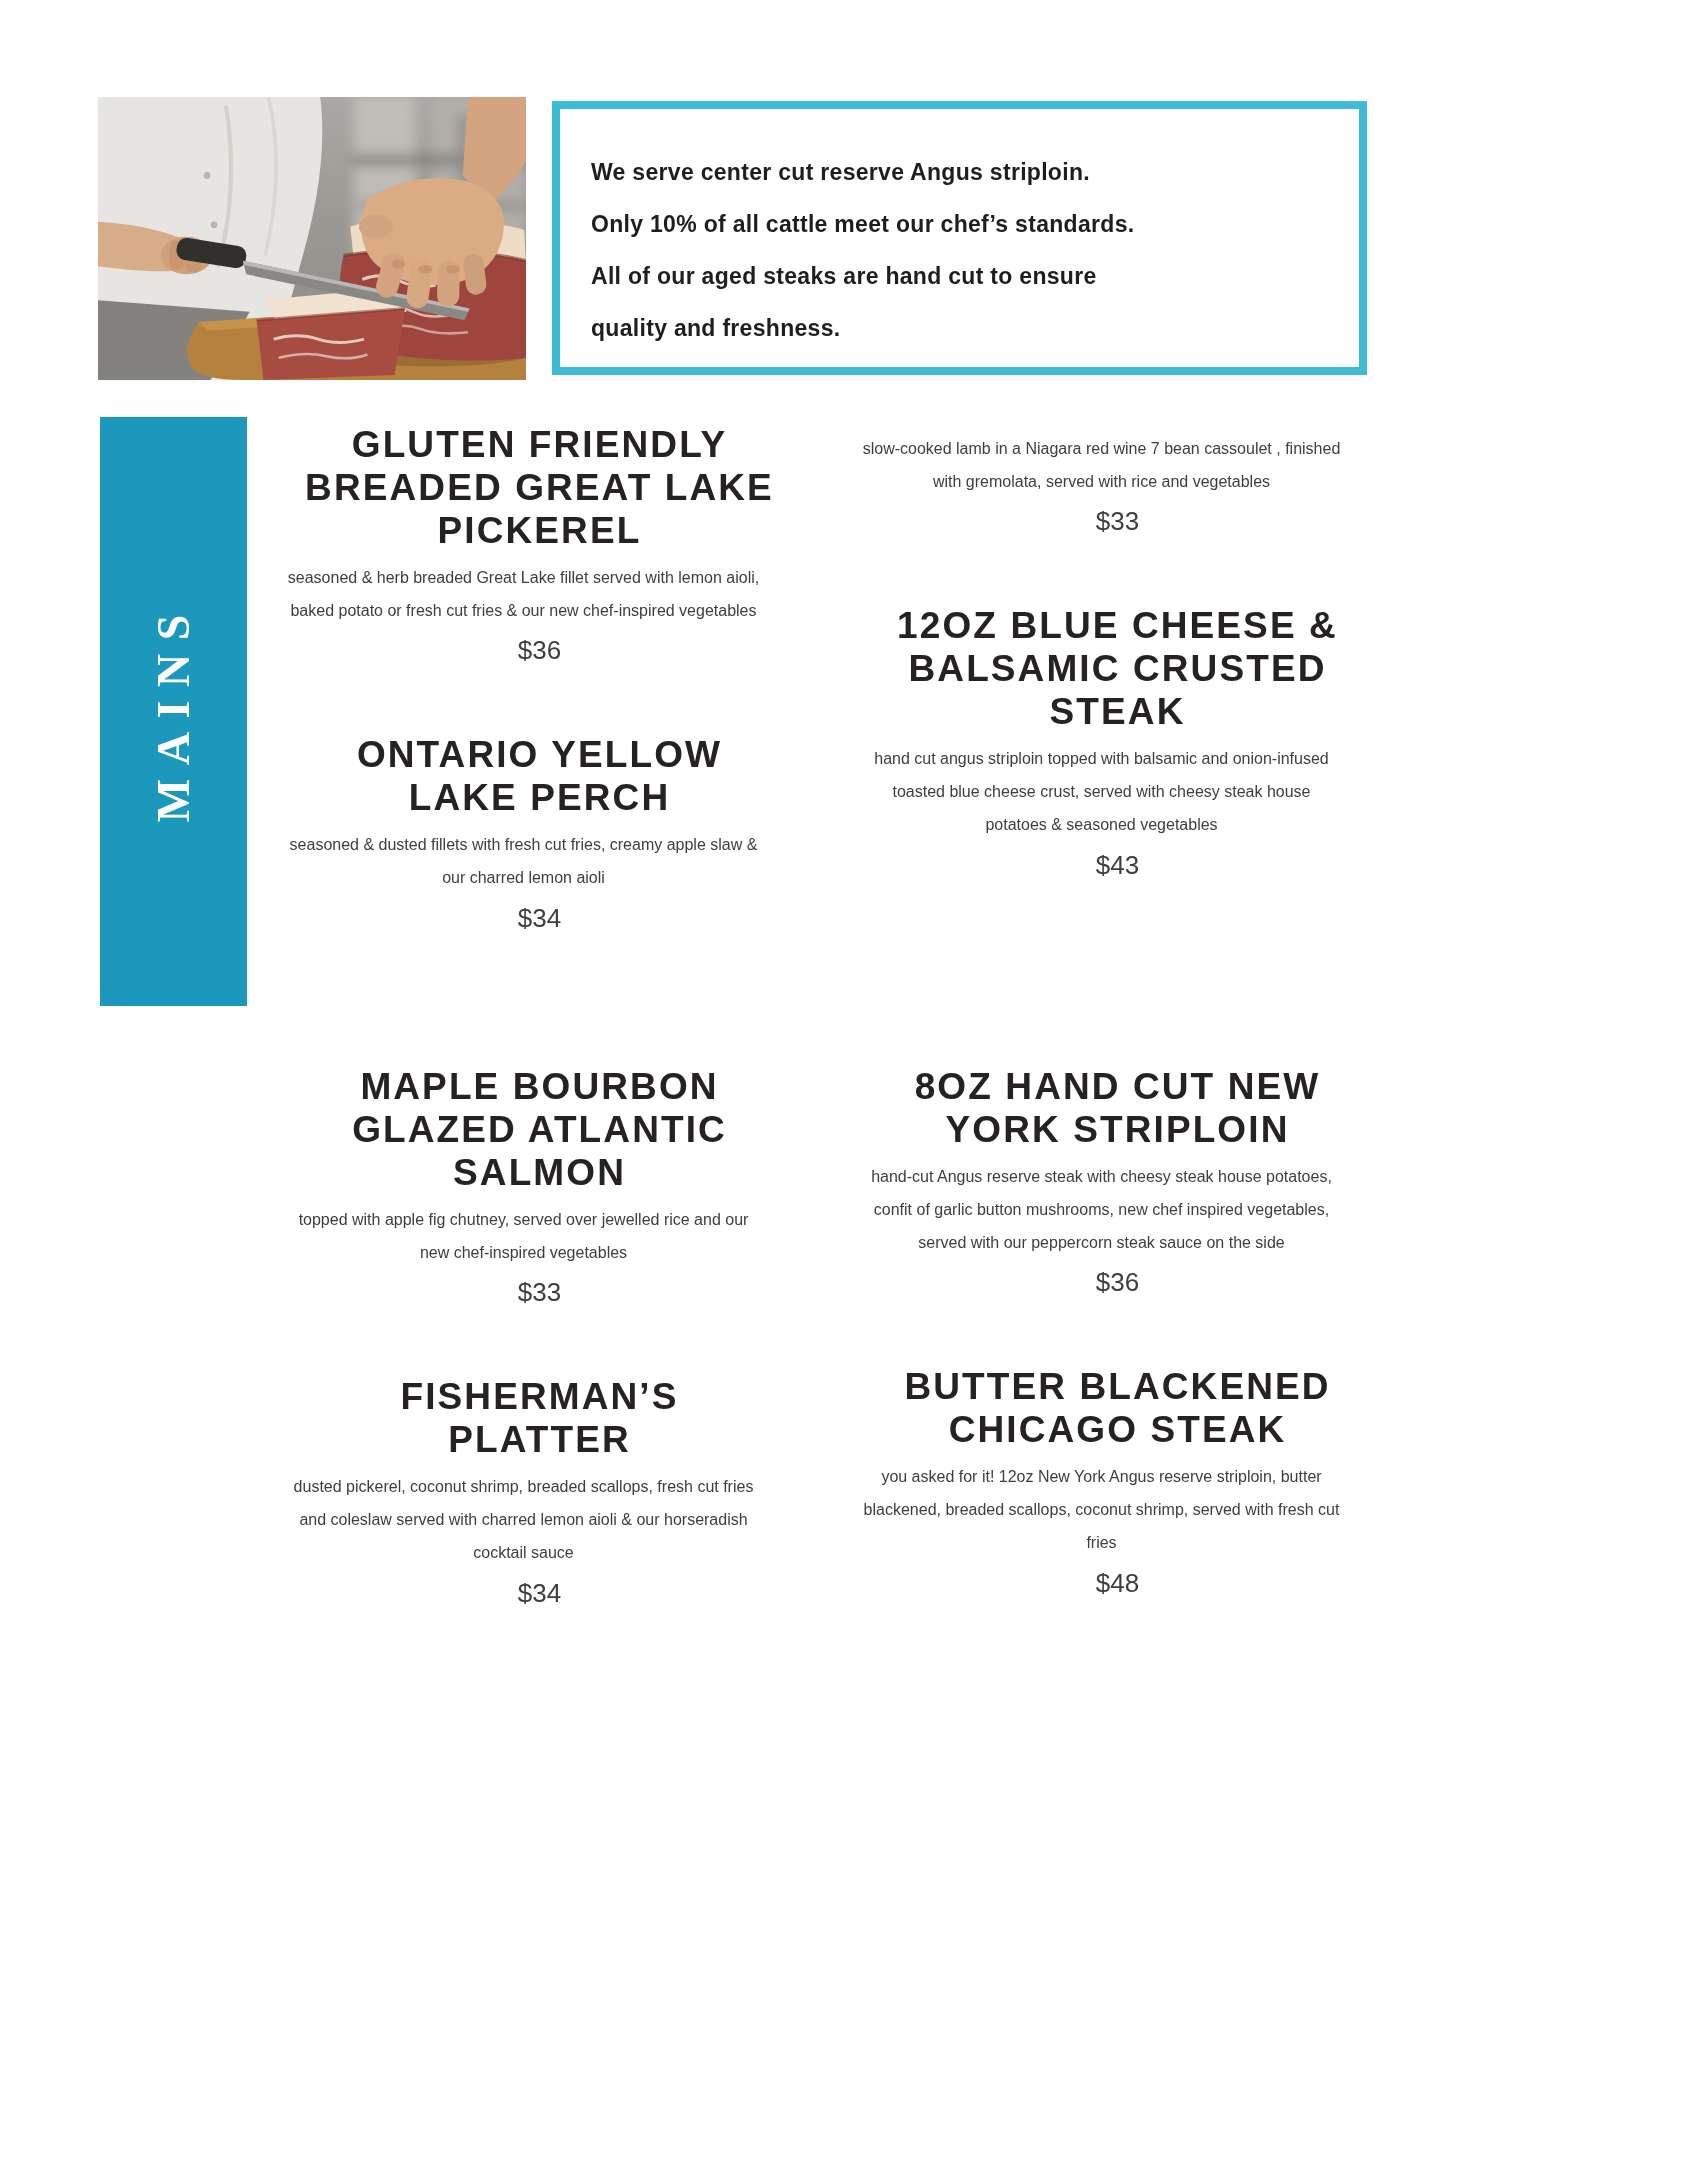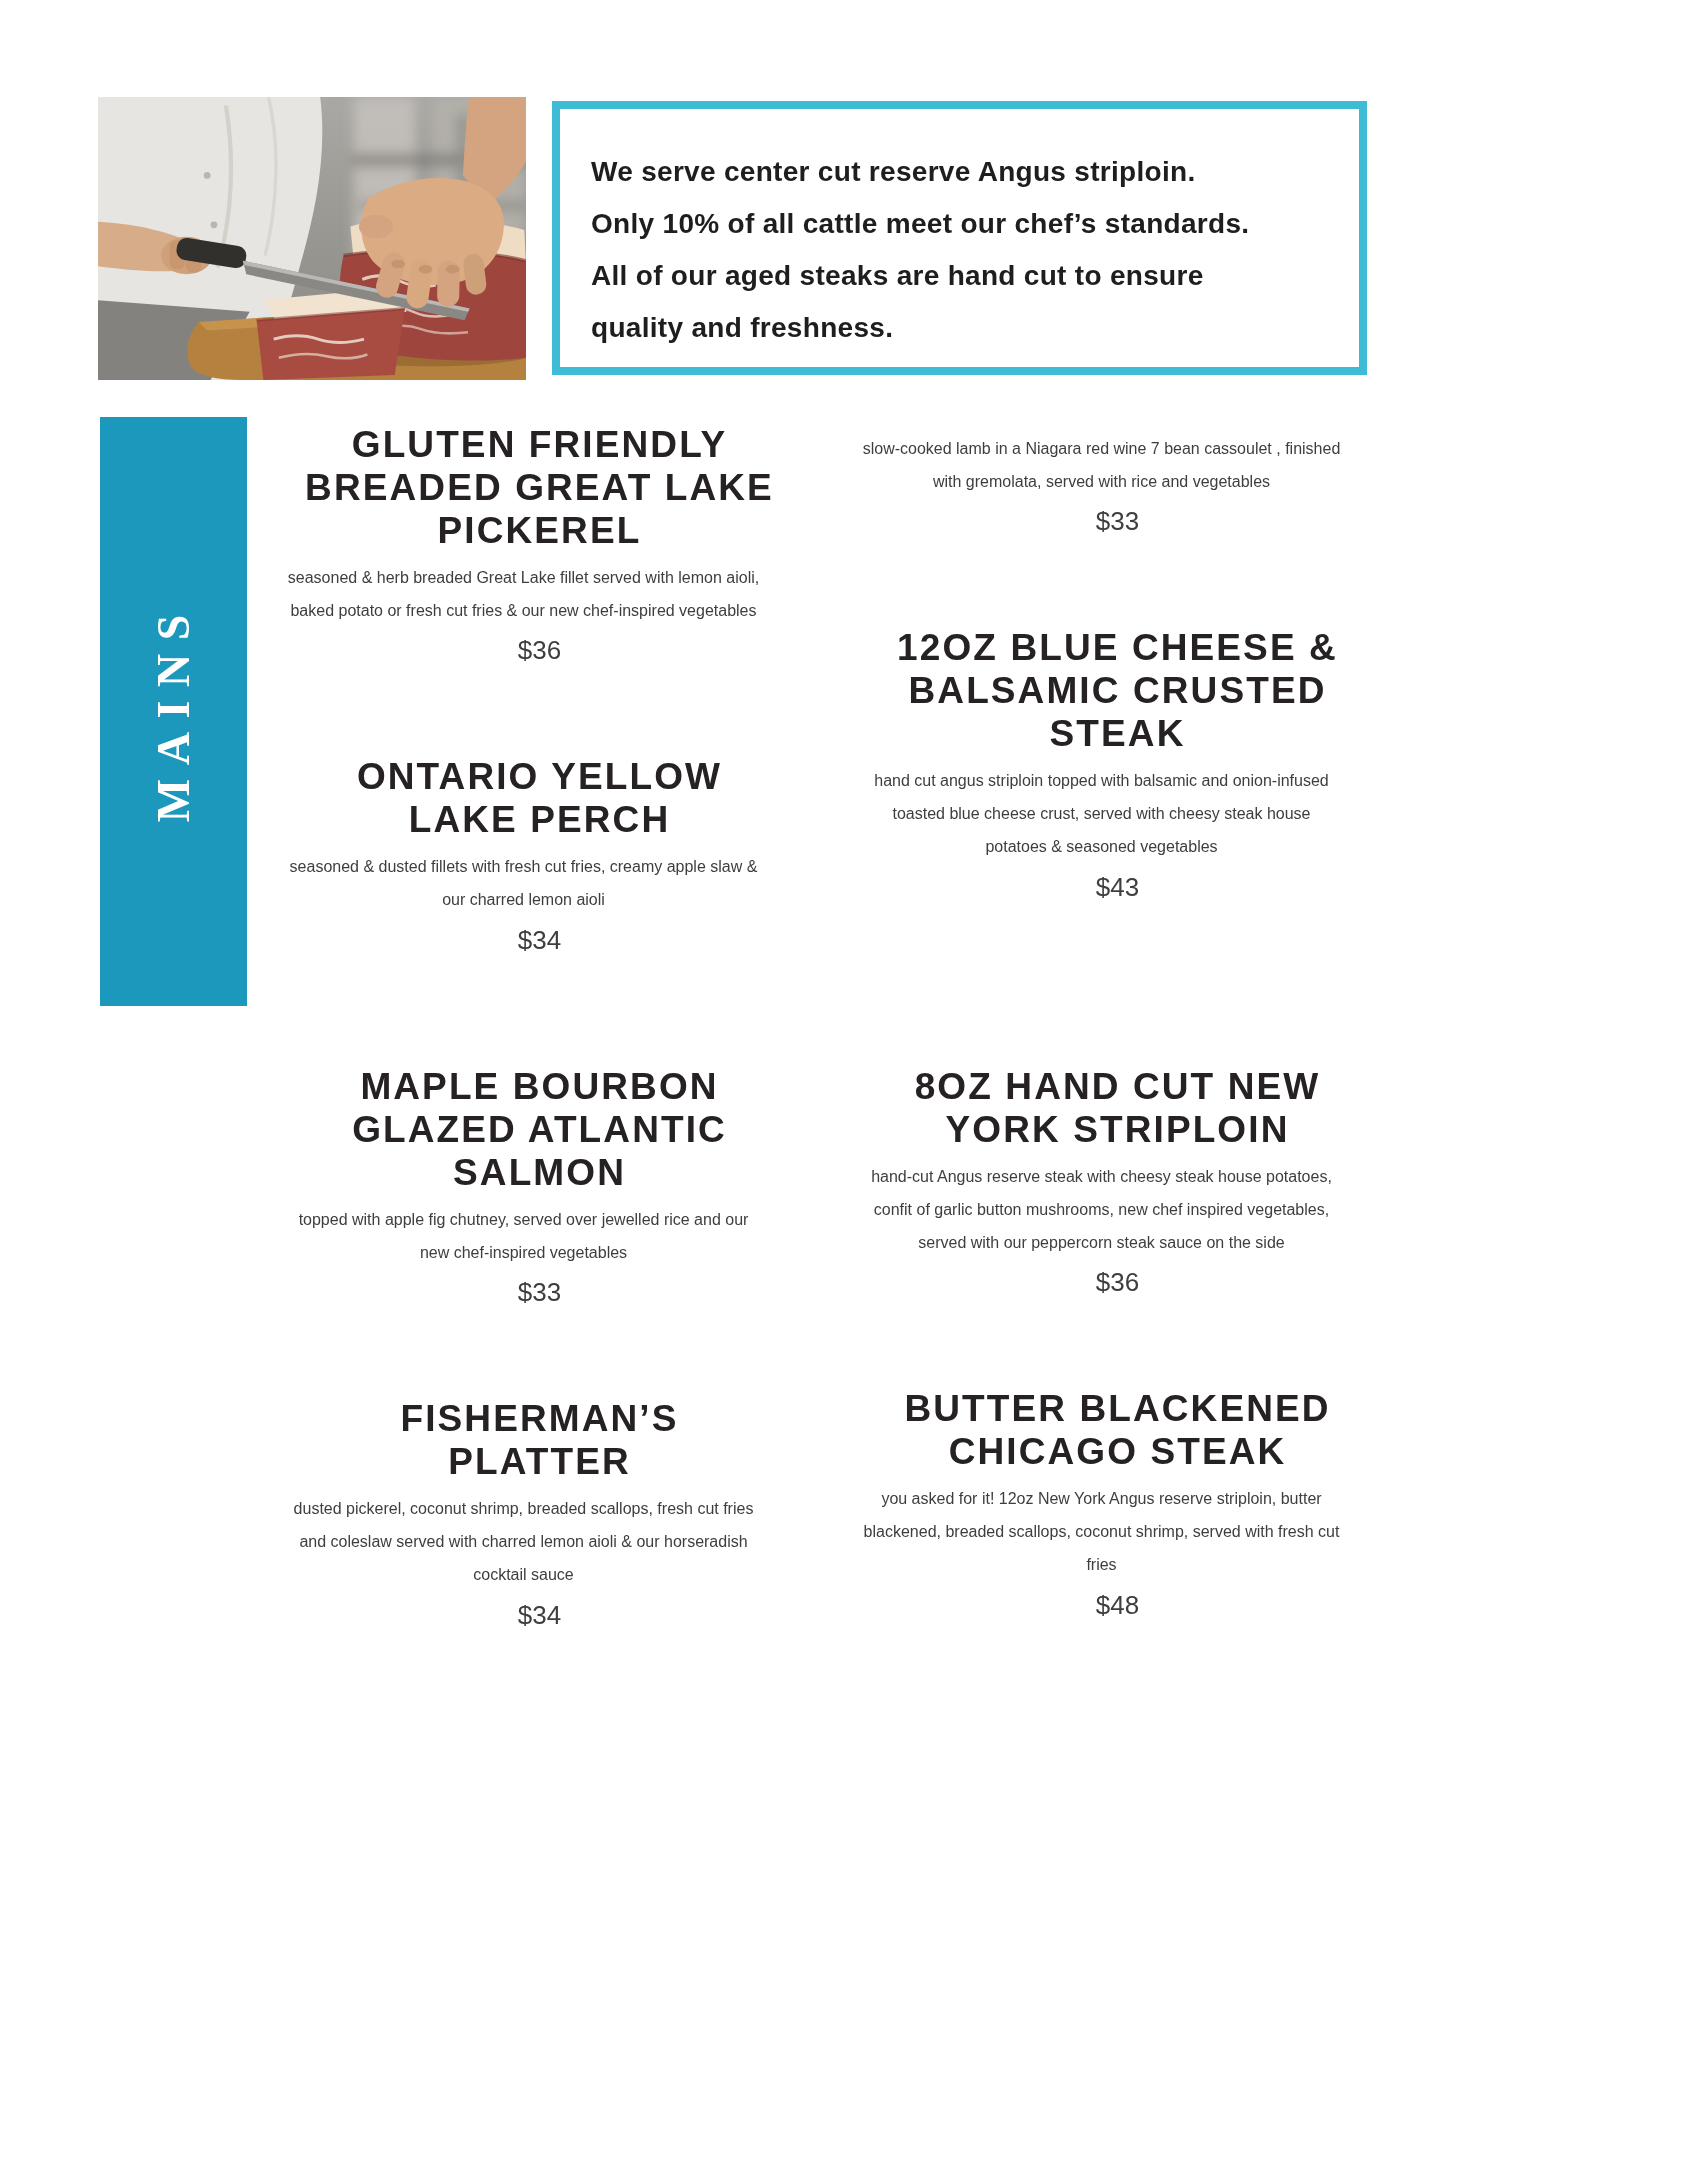--- a/index.html
+++ b/index.html
@@ -28,21 +28,21 @@
   .photo svg { display: block; width: 100%; height: 100%; }
   .info-box {
     position: absolute;
     left: 552px; top: 101px;
     width: 815px; height: 274px;
     background: #ffffff;
     border: 8.5px solid var(--box-border);
     padding: 37px 31px;
   }
   .info-text {
-    font-size: 28px;
+    font-size: 23px;
     font-weight: 700;
     line-height: 52px;
     color: var(--box-text);
     letter-spacing: 0.3px;
   }
   .sidebar {
     position: absolute;
     left: 100px; top: 417px;
     width: 147px; height: 589px;
     background: var(--sidebar-teal);
@@ -58,21 +58,21 @@
     font-size: 46px;
     letter-spacing: 13.6px;
     color: #ffffff;
     white-space: nowrap;
   }
   .quad { position: absolute; width: 511px; text-align: center; }
   .q1 { left: 284px; top: 423px; }
   .q2 { left: 862px; top: 423px; }
   .q3 { left: 284px; top: 1065px; }
   .q4 { left: 862px; top: 1065px; }
-  .menu-item + .menu-item { margin-top: 88px; }
+  .menu-item + .menu-item { margin-top: 66px; }
   .item-title {
     font-weight: 700;
     font-size: 37px;
     line-height: 43px;
     letter-spacing: 2.1px;
     color: var(--heading);
     white-space: nowrap;
   }
   .item-desc {
     margin-top: 8.5px;

